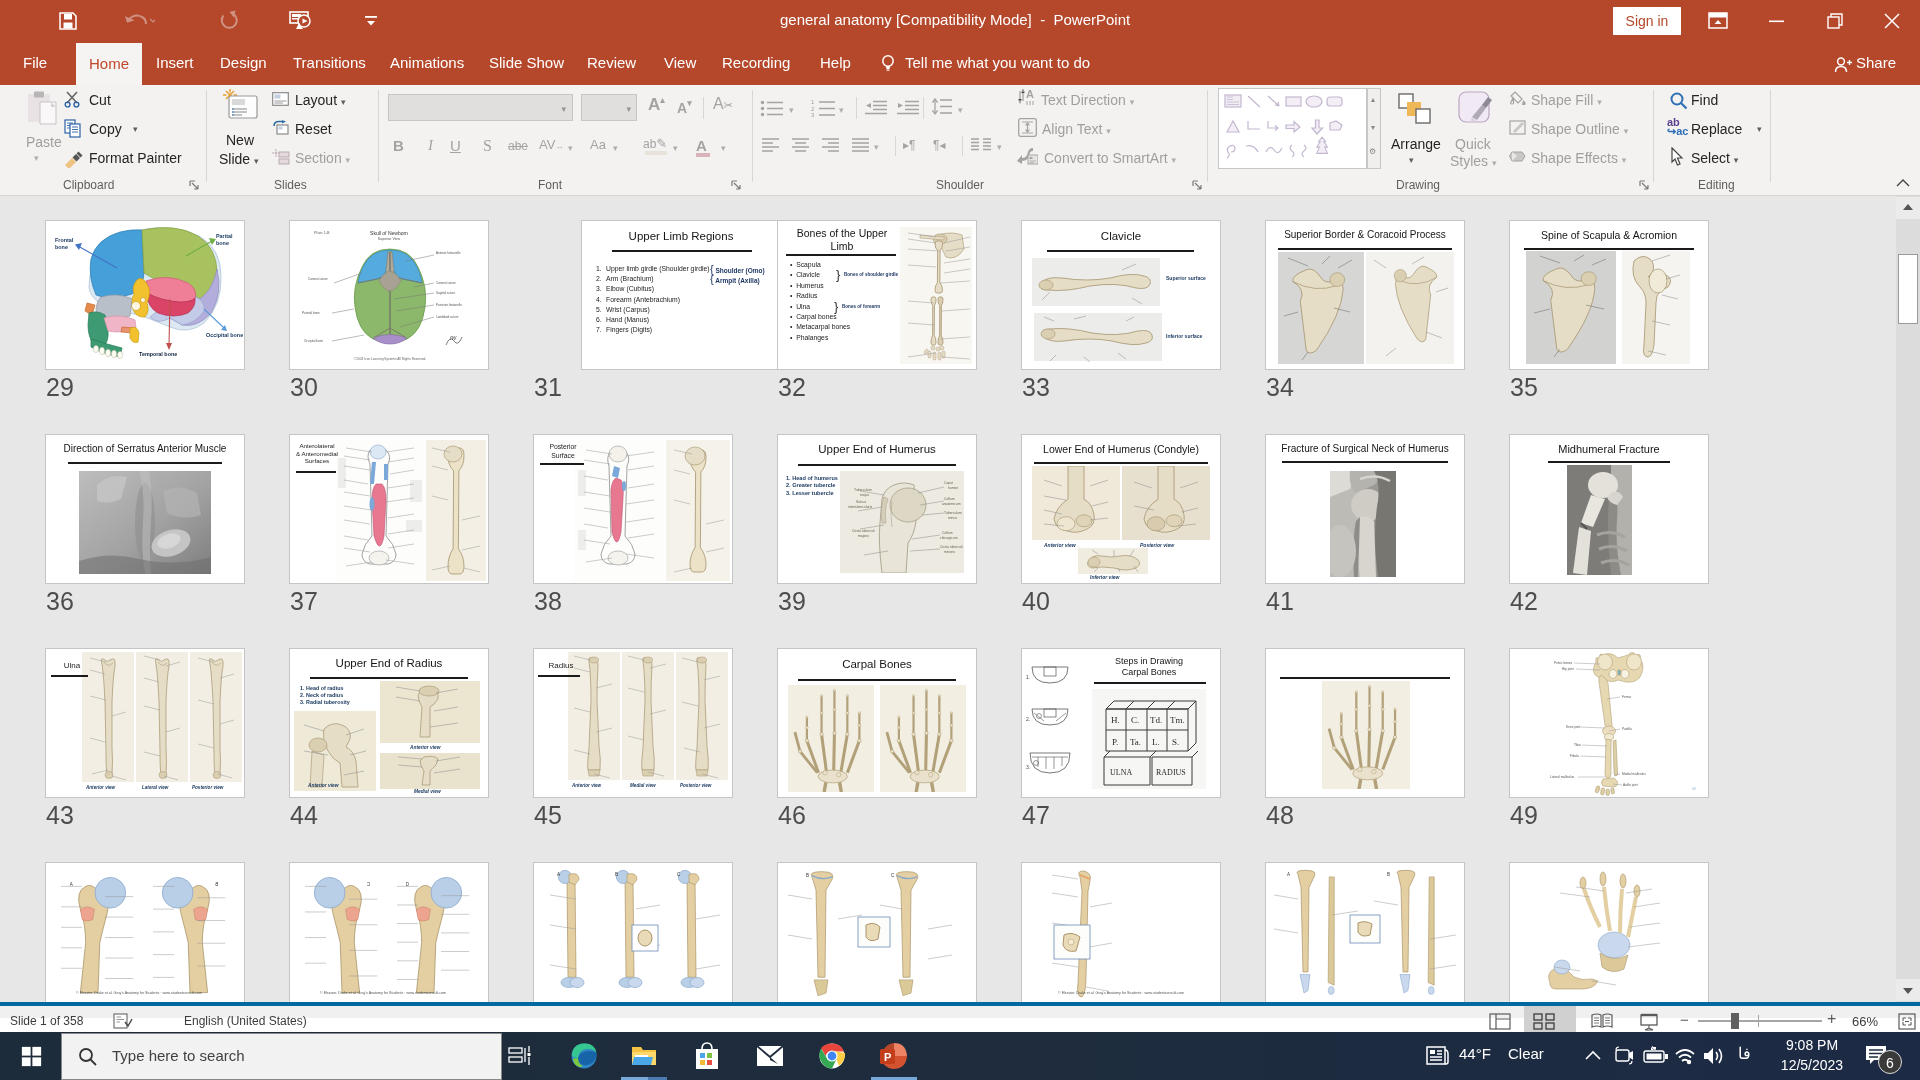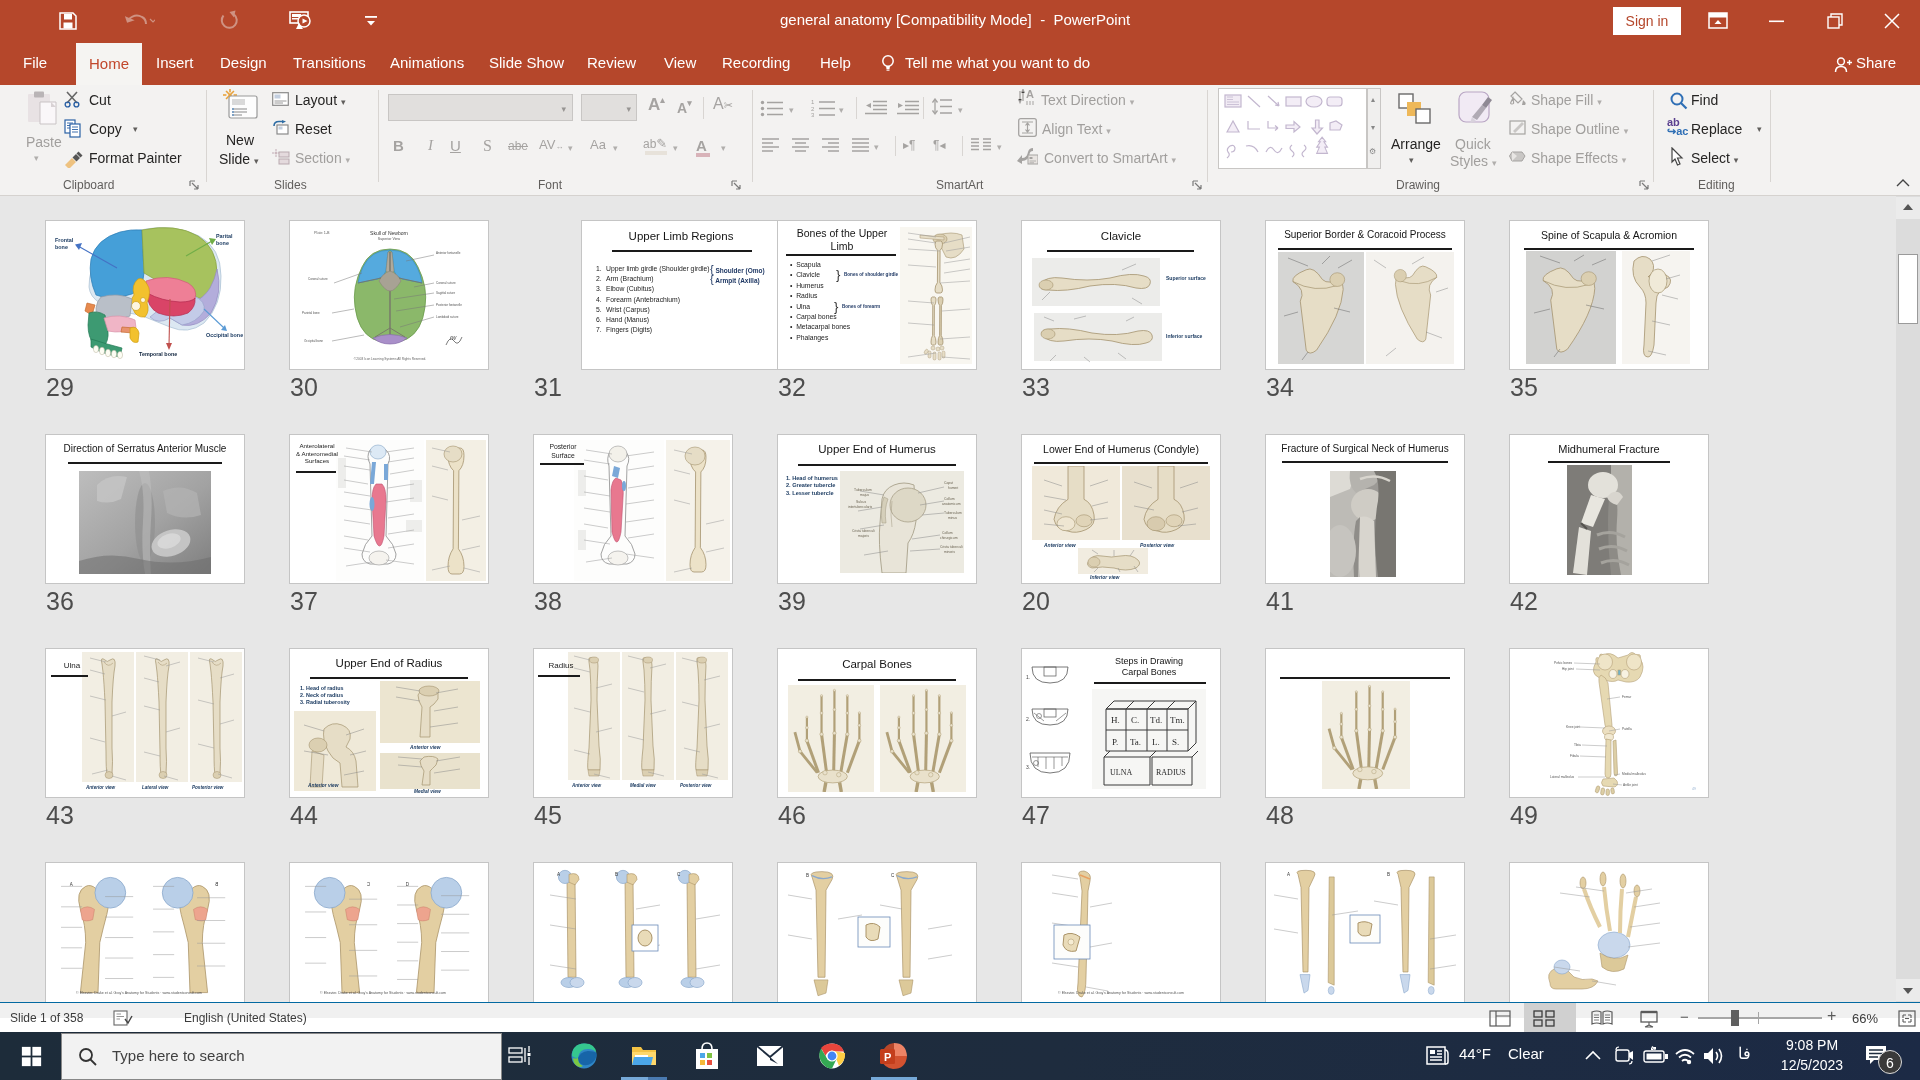--- a/index.html
+++ b/index.html
@@ -2,21 +2,21 @@
 <html><head>
 <meta charset="utf-8">
 <style>
 * { margin:0; padding:0; box-sizing:border-box; }
 html,body { width:1920px; height:1080px; overflow:hidden; font-family:"Liberation Sans", sans-serif; }
 .abs { position:absolute; }
 #titlebar { position:absolute; left:0; top:0; width:1920px; height:43px; background:#b5472b; }
 #tabrow { position:absolute; left:0; top:43px; width:1920px; height:42px; background:#b5472b; }
 #ribbon { position:absolute; left:0; top:85px; width:1920px; height:111px; background:#f3f2f1; border-bottom:1px solid #d5d2cf; }
 #content { position:absolute; left:0; top:196px; width:1920px; height:806px; background:#e7e7e7; }
-#statusbar { position:absolute; left:0; top:1002px; width:1920px; height:16px; background:#f0f0f0; border-top:1px solid #0369a1;}
+#statusbar { position:absolute; left:0; top:1002px; width:1920px; height:16px; background:#f0f0f0; border-top:4px solid #0369a1;}
 #taskbar { position:absolute; left:0; top:1032px; width:1920px; height:48px; background:linear-gradient(90deg,#1d2c3a 0%,#1e2c3e 55%,#1c2a45 100%); }
 .ttxt { color:#fff; font-size:15px; }
 .tab { color:#fff; font-size:15px; position:absolute; top:11px; }
 #hometab { position:absolute; left:76px; top:0px; width:66px; height:42px; background:#f5f4f2; color:#c2472c; font-size:15px; text-align:center; line-height:42px; }
 .grplabel { position:absolute; top:93px; font-size:12px; color:#605e5c; }
 .gsep { position:absolute; top:5px; width:1px; height:92px; background:#d8d5d2; }
 .rbtxt { font-size:14px; color:#252423; position:absolute; }
 .rbtxt-dim { font-size:14px; color:#a19f9d; position:absolute; }
 .chev { font-size:9px; color:#605e5c; }
 .chev-dim { font-size:9px; color:#b0aeac; }
@@ -101,21 +101,21 @@
     <path d="M2.5 17 Q2.5 11.5 8 11.5 Q13.5 11.5 13.5 17" fill="none" stroke="#fff" stroke-width="1.5"></path>
     <path d="M14 7.5 L19 7.5 M16.5 5 L16.5 10" stroke="#fff" stroke-width="1.4"></path>
   </svg>
   <div class="tab" style="left:1856px;">Share</div>
 </div>
 
 <div id="ribbon">
   <div class="grplabel" style="left:63px;">Clipboard</div>
   <div class="grplabel" style="left:274px;">Slides</div>
   <div class="grplabel" style="left:538px;">Font</div>
-  <div class="grplabel" style="left:936px;">SmartArt</div>
+  <div class="grplabel" style="left:936px;">Shoulder</div>
   <div class="grplabel" style="left:1396px;">Drawing</div>
   <div class="grplabel" style="left:1698px;">Editing</div>
   <div class="gsep" style="left:206px;"></div>
   <div class="gsep" style="left:378px;"></div>
   <div class="gsep" style="left:752px;"></div>
   <div class="gsep" style="left:1207px;"></div>
   <div class="gsep" style="left:1653px;"></div>
   <div class="gsep" style="left:1770px;"></div>
   
   <svg class="abs" style="left:189px;top:95px" width="11" height="11" viewBox="0 0 11 11">
@@ -848,21 +848,21 @@
 <ellipse cx="16" cy="14" rx="6" ry="5" fill="#dbcfb1" stroke="#a4936e" stroke-width="0.5"></ellipse>
         <path d="M20 6 L14 2" stroke="#888" stroke-width="0.5"></path>
         <path d="M36 8 L36 2" stroke="#888" stroke-width="0.5"></path>
         <path d="M52 8 L56 2" stroke="#888" stroke-width="0.5"></path>
         <path d="M20 20 L16 24" stroke="#888" stroke-width="0.5"></path>
         <path d="M40 20 L42 24" stroke="#888" stroke-width="0.5"></path>
         <path d="M56 18 L60 24" stroke="#888" stroke-width="0.5"></path>
       </svg>
       <div style="position:absolute;left:68px;top:139px;font-size:5px;font-weight:bold;color:#17375e;font-style:italic;">Inferior view</div>
     </div>
-    <div class="snum" style="left:1022px;top:391px;">20</div>
+    <div class="snum" style="left:1022px;top:391px;">40</div>
     <div class="slide" style="left:1265px;top:238px;">
       <div style="position:absolute;left:0;top:8px;width:100%;text-align:center;font-size:10px;color:#151515;letter-spacing:0px;">Fracture of Surgical Neck of Humerus</div>
       <div style="position:absolute;left:16px;top:26px;width:166px;height:2px;background:#1a1a1a;"></div>
       <svg style="position:absolute;left:64px;top:36px" width="66" height="106" viewBox="0 0 66 106">
 <rect width="66" height="106" fill="#9b9995"></rect>
 <rect x="0" y="0" width="30" height="106" fill="#bdbbb6"></rect>
 <path d="M0 0 L26 0 L20 18 L0 26 Z" fill="#dddbd5"></path>
 <path d="M20 0 L46 0 Q52 8 44 14 L26 22 Q18 14 20 0 Z" fill="#b5b3ae"></path>
 <ellipse cx="38" cy="34" rx="17" ry="16" fill="#cfccc5"></ellipse>
 <path d="M30 46 Q38 44 44 50 L46 106 L30 106 Q26 75 28 58 Z" fill="#d8d5ce"></path>

